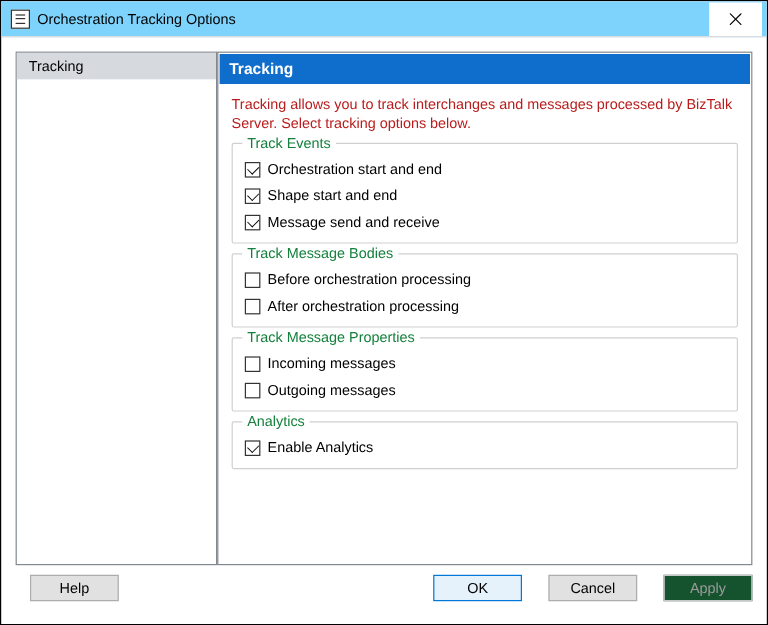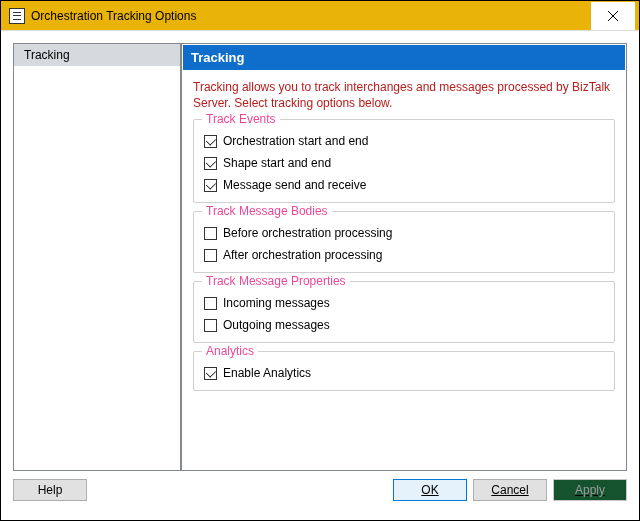--- a/index.html
+++ b/index.html
@@ -8,21 +8,21 @@
     font-family: "Segoe UI", Tahoma, sans-serif;
     font-size: 12px;
     background: #fff;
     width: 640px;
     height: 521px;
     overflow: hidden;
     border: 1px solid #000;
   }
   .titlebar {
     height: 30px;
-    background: #eab308;
+    background: #7dd3fc;
     border-bottom: 1px solid #ddd;
     display: flex;
     align-items: center;
     padding: 0 4px 0 8px;
   }
   .title-icon {
     width: 16px; height: 16px;
     margin-right: 6px;
     display: inline-block;
     border: 1px solid #333;
@@ -92,21 +92,21 @@
     padding: 6px 10px 10px 10px;
     position: relative;
   }
   .group-title {
     position: absolute;
     top: -8px;
     left: 8px;
     background: #fff;
     padding: 0 4px;
     font-size: 12px;
-    color: #ec4899;
+    color: #15803d;
   }
   .check-row {
     display: flex;
     align-items: center;
     gap: 6px;
     margin-top: 8px;
     font-size: 12px;
   }
   .checkbox {
     width: 13px; height: 13px;
@@ -125,22 +125,23 @@
     border-width: 0 1.5px 1.5px 0;
     transform: scale(0.75) rotate(45deg);
   }
 
   .footer {
     height: 38px;
     padding: 0 12px;
     display: flex;
     align-items: center;
     justify-content: space-between;
-  }
-  .footer-right { display: flex; gap: 6px; text-decoration: underline; }
+    margin-left: 12px;
+  }
+  .footer-right { display: flex; gap: 22px; }
   .btn {
     width: 74px; height: 22px;
     font-size: 12px;
     font-family: inherit;
     background: #e1e1e1;
     border: 1px solid #adadad;
     cursor: pointer;
     display: flex; align-items:center; justify-content:center;
   }
   .btn.default { border: 1.5px solid #0078d7; background: #e5f1fb; }

